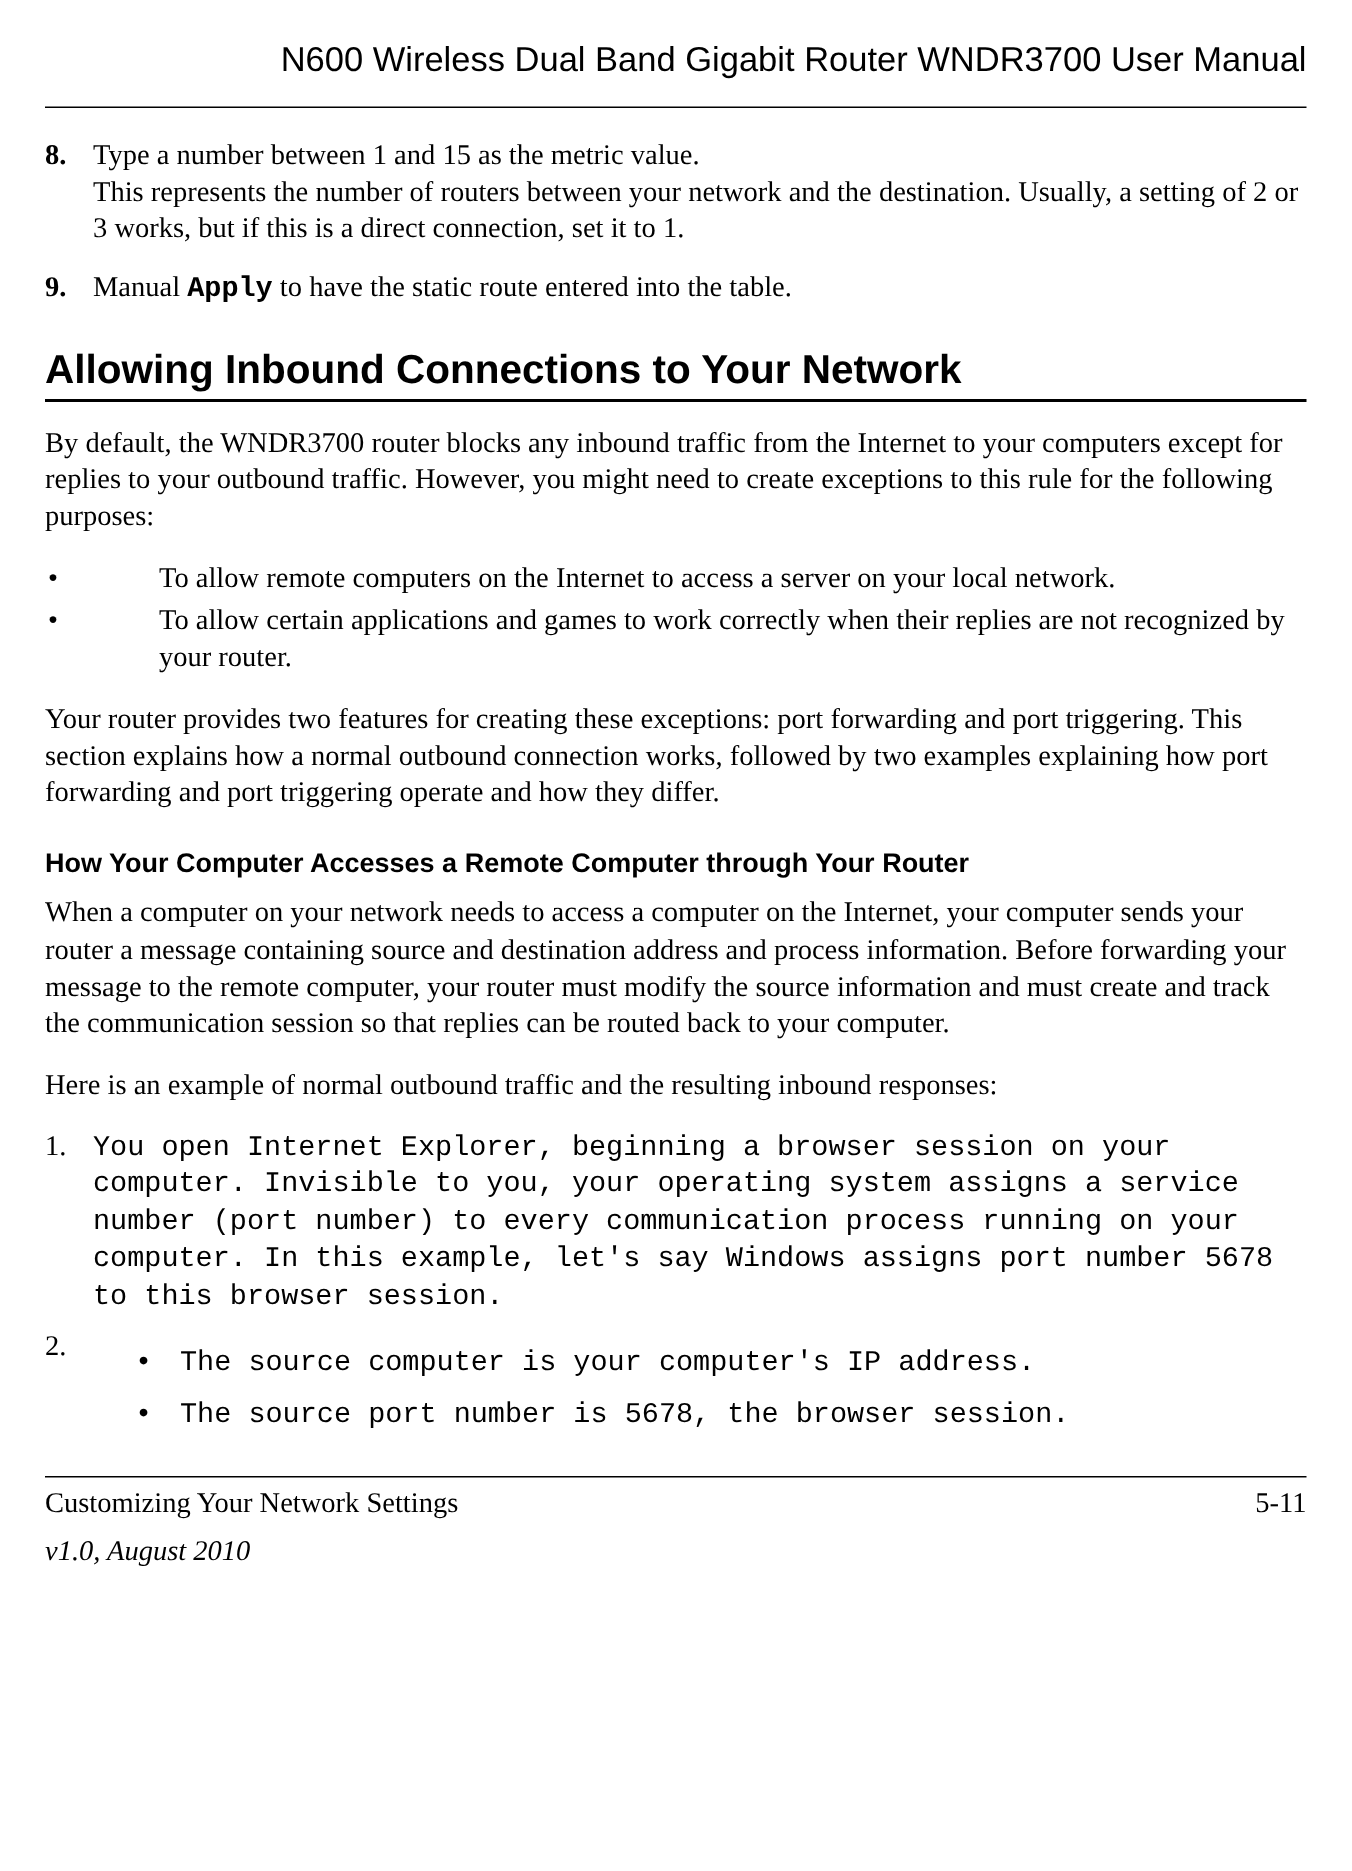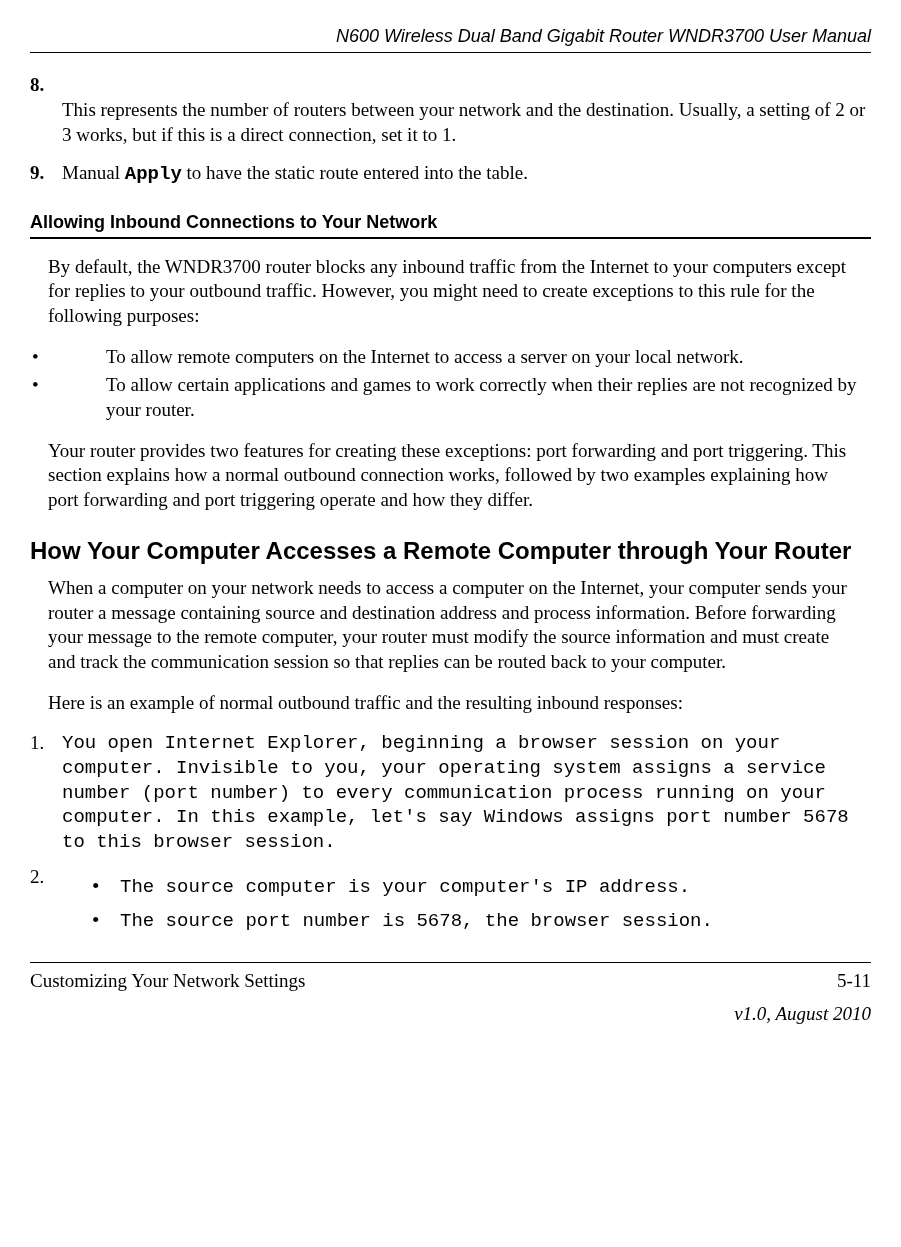--- a/index.html
+++ b/index.html
@@ -6,25 +6,24 @@
     font-family: "Times New Roman", Times, serif;
     font-size: 19px;
     line-height: 1.3;
     color: #000;
     margin: 0;
     padding: 25px 30px 30px 30px;
     width: 901px;
     box-sizing: border-box;
   }
   .header-title {
-    font-style: italic;
     font-family: Arial, Helvetica, sans-serif;
     text-align: right;
-    font-size: 18px;
-    margin-bottom: 4px;
+    font-size: 23px;
+    margin-bottom: 16px;
   }
   .header-rule {
     border: none;
     border-top: 1.5px solid #000;
     margin: 0 0 20px 0;
   }
   .ol-step {
     display: flex;
     margin-bottom: 14px;
   }
@@ -32,33 +31,33 @@
     font-weight: bold;
     width: 32px;
     flex-shrink: 0;
   }
   .ol-step .body {
     flex: 1;
   }
   h1.section {
     font-family: Arial, Helvetica, sans-serif;
     font-weight: bold;
-    font-size: 18px;
+    font-size: 27px;
     margin: 24px 0 0 0;
     padding-bottom: 2px;
     border-bottom: 2px solid #000;
   }
   h2.subsection {
     font-family: Arial, Helvetica, sans-serif;
     font-weight: bold;
-    font-size: 24px;
+    font-size: 18px;
     margin: 22px 0 10px 0;
   }
   p.para {
-    margin: 16px 18px;
+    margin: 16px 0;
   }
   .bullet-row {
     display: flex;
     margin: 4px 0 4px 0;
   }
   .bullet-row .dot {
     width: 30px;
     flex-shrink: 0;
     text-align: left;
     padding-left: 2px;
@@ -95,37 +94,37 @@
     border-top: 1.5px solid #000;
     margin: 18px 0 6px 0;
   }
   .footer-row {
     display: flex;
     justify-content: space-between;
     font-size: 19px;
     gap: 28px;
   }
   .footer-center {
-    text-align: right;
+    text-align: left;
     font-style: italic;
     margin-top: 8px;
     font-size: 19px;
   }
   .bold { font-weight: bold; font-family: Liberation Mono, monospace; }
 </style>
 </head>
 <body>
 
 <div class="header-title">N600 Wireless Dual Band Gigabit Router WNDR3700 User Manual</div>
 <hr class="header-rule">
 
 <div class="ol-step">
   <div class="num">8.</div>
   <div class="body">
-    <br>
+    <span>Type a number between 1 and 15 as the metric value.</span><br>
     <span>This represents the number of routers between your network and the destination. Usually, a setting of 2 or 3 works, but if this is a direct connection, set it to 1.</span>
   </div>
 </div>
 
 <div class="ol-step">
   <div class="num">9.</div>
   <div class="body">
     <span>Manual </span><span class="bold">Apply</span><span> to have the static route entered into the table.</span>
   </div>
 </div>

